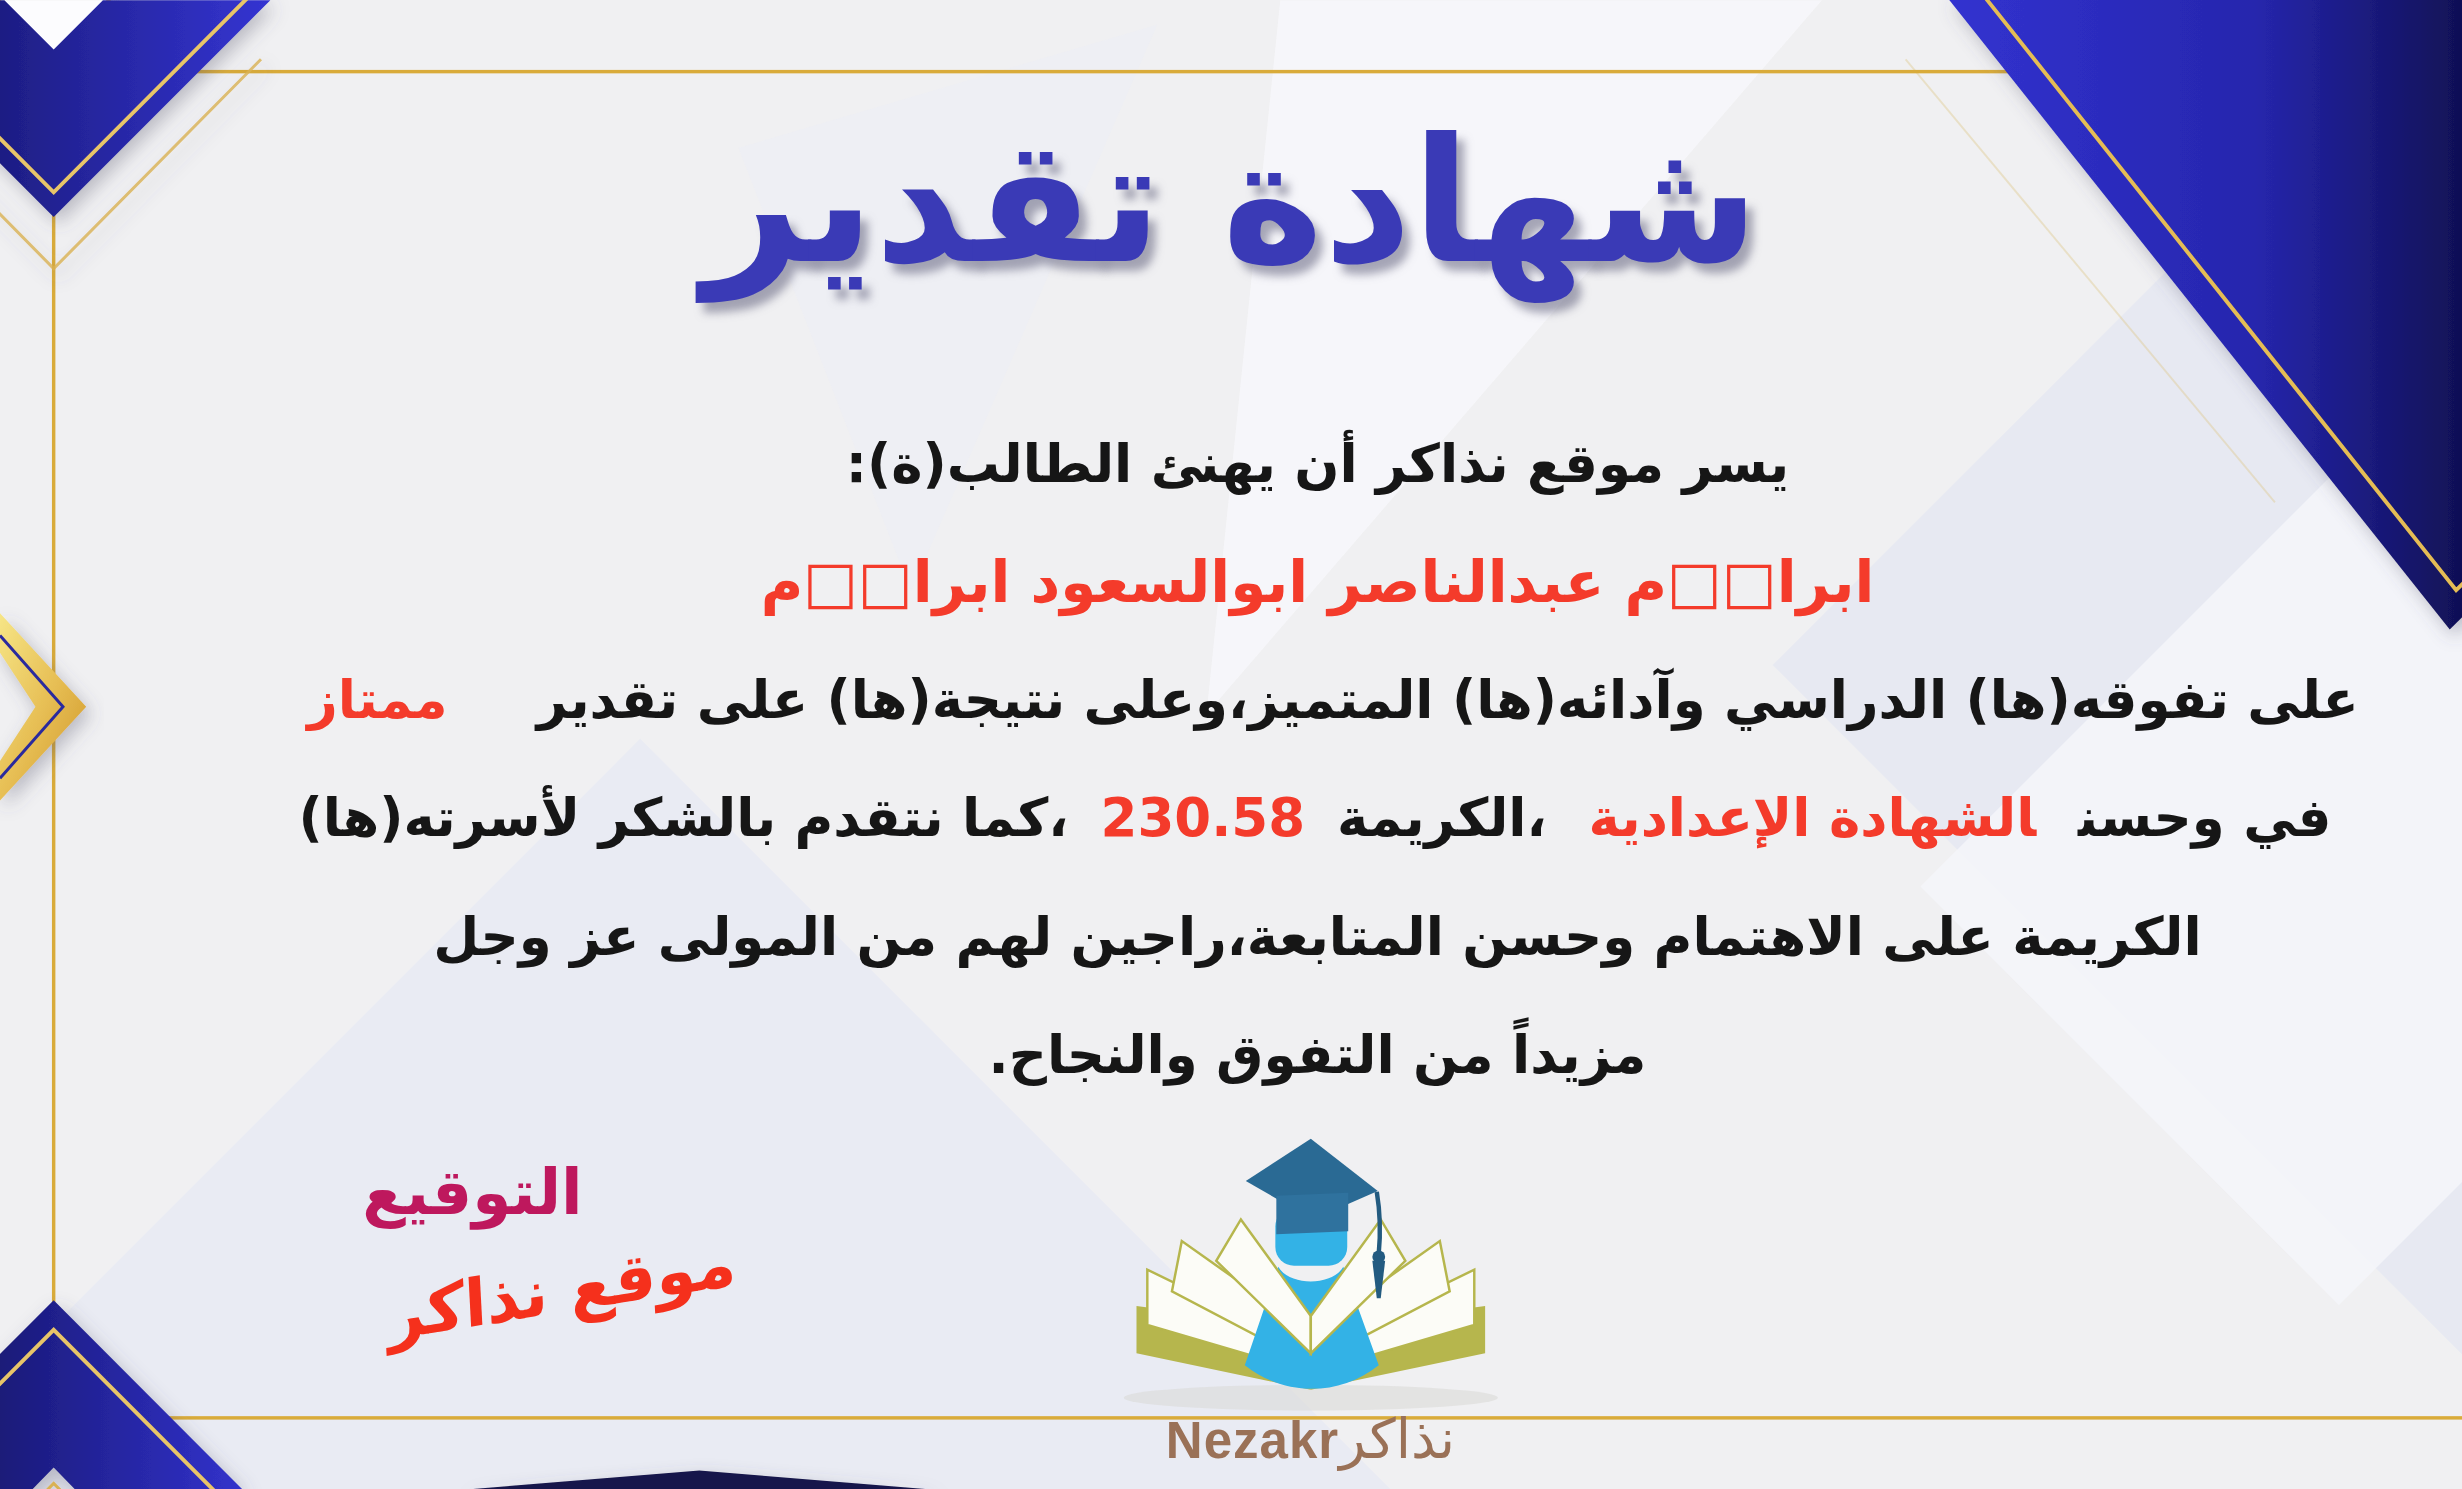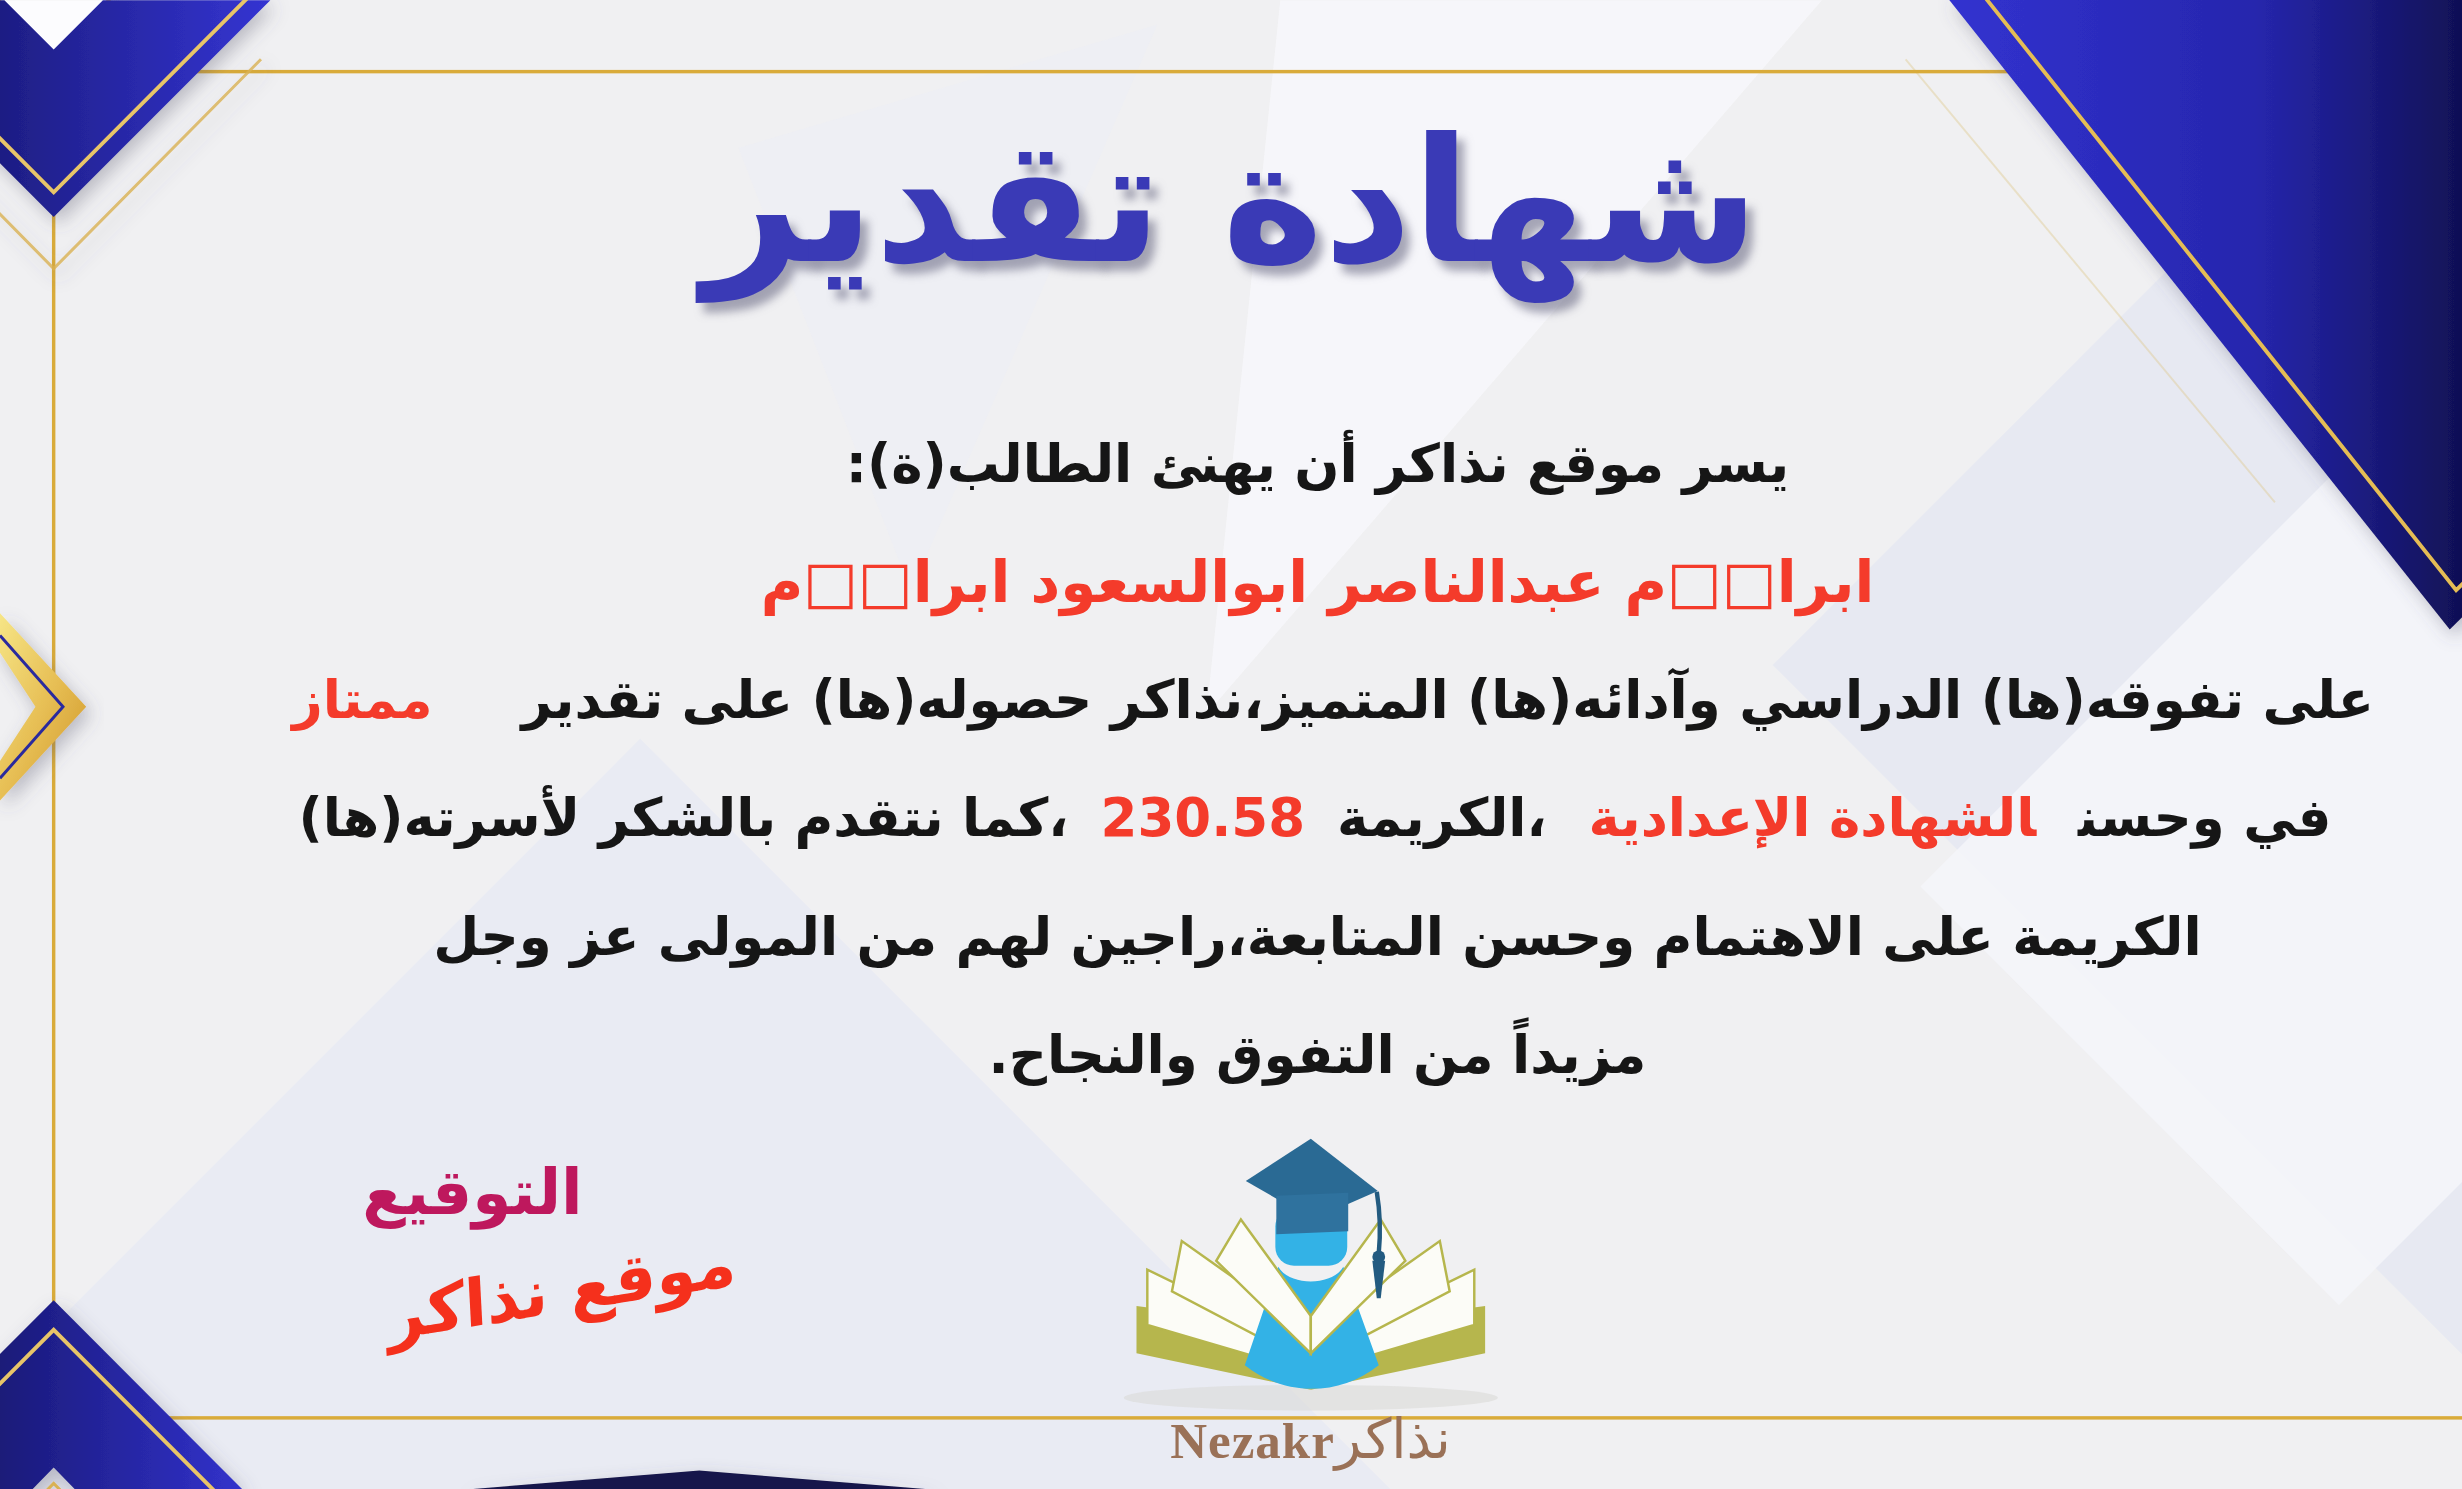--- a/index.html
+++ b/index.html
@@ -25,21 +25,21 @@
   .l5{left:123px;width:2389px;top:906px;font-size:53px;}
   .l6{left:123px;width:2389px;top:1024px;font-size:53px;}
   .red{color:#f43b2b;}
   .gap-wide{margin-inline-start:89px;margin-left:36px;}
   .gap-both{margin-inline:42px;margin-top:8px;}
   .gap-num{margin-inline:32px;}
   .sig-label{left:315px;width:315px;top:1156px;font-size:63px;color:#be185d;}
   .sig-script{left:345px;width:433px;top:1251px;font-size:65px;color:#f5301c;}
   .sig-script .ink{display:inline-block;transform:rotate(-9deg) skewX(-6deg);font-family:"DejaVu Serif","DejaVu Sans",serif;}
   .wordmark{left:1015px;width:591px;top:1407px;direction:ltr;font-size:49px;color:#9a7157;letter-spacing:1px;}
-  .wordmark .latin{font-family:Liberation Serif, serif;font-weight:bold;font-size:51px;}
+  .wordmark .latin{font-family:Liberation Sans, sans-serif;font-weight:bold;font-size:51px;}
   .wordmark .arab{font-weight:normal;font-size:55px;}
 </style>
 </head>
 <body>
 
 <div id="canvas">
 
   <svg id="decor" width="2628" height="1490" viewBox="0 0 5337 3025">
     <defs>
       <linearGradient id="gradBlueTL" x1="0" y1="0" x2="1" y2="0">
@@ -133,21 +133,21 @@
     </g>
   </svg>
 
   <div class="txt title">شهادة تقدير</div>
 
   <div class="txt intro">يسر موقع نذاكر أن يهنئ الطالب(ة):</div>
 
   <div class="txt name">ابرا□□م عبدالناصر ابوالسعود ابرا□□م</div>
 
   <div class="txt l3">
-    <span>على تفوقه(ها) الدراسي وآدائه(ها) المتميز،نذاكر حصوله(ها) على تقدير</span><span class="red gap-wide">ممتاز</span>
+    <span>على تفوقه(ها) الدراسي وآدائه(ها) المتميز،وعلى نتيجة(ها) على تقدير</span><span class="red gap-wide">ممتاز</span>
   </div>
 
   <div class="txt l4">
     <span>في وحسن</span><span class="red gap-both">الشهادة الإعدادية</span><span>،الكريمة</span><span class="red gap-num">230.58</span><span>،كما نتقدم بالشكر لأسرته(ها)</span>
   </div>
 
   <div class="txt l5">الكريمة على الاهتمام وحسن المتابعة،راجين لهم من المولى عز وجل</div>
 
   <div class="txt l6">مزيداً من التفوق والنجاح.</div>
 

